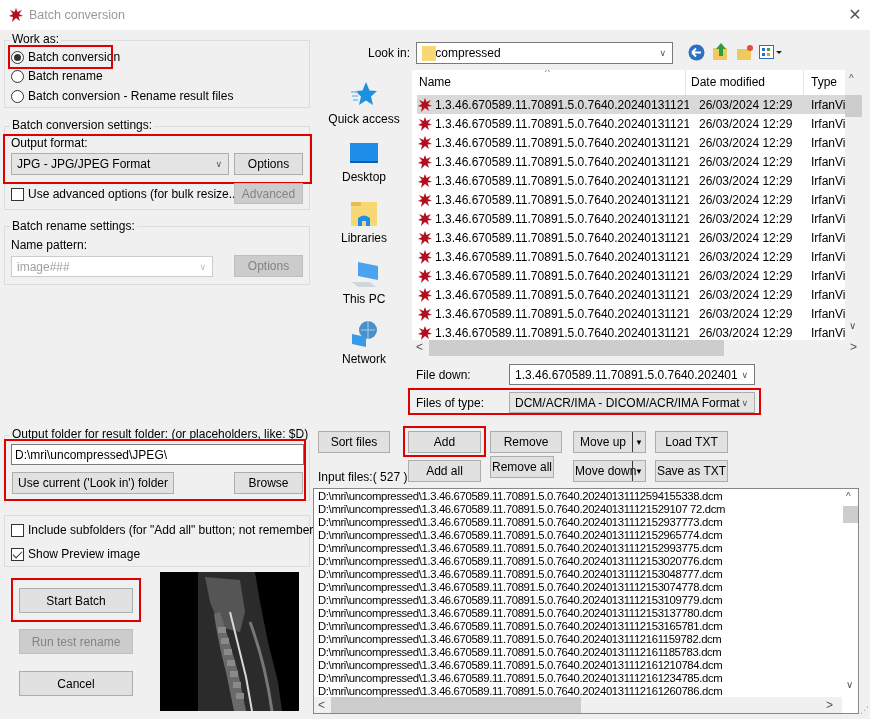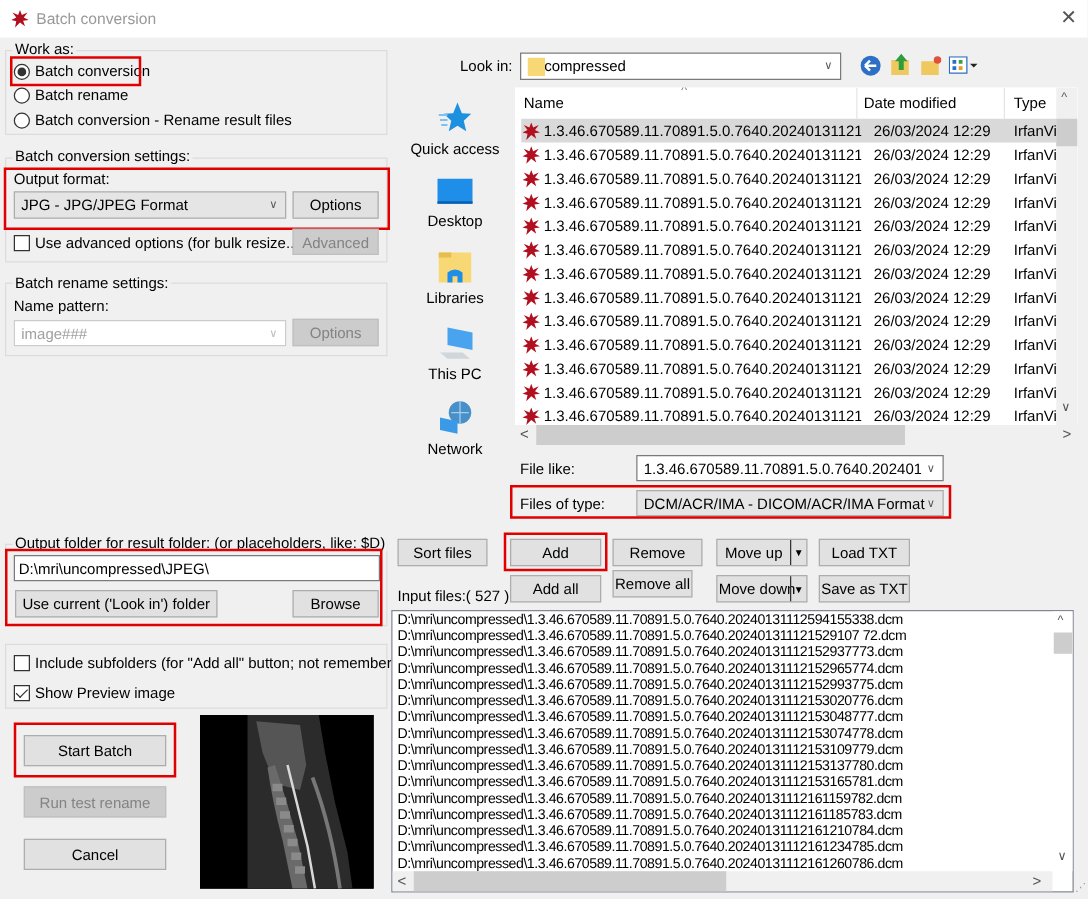--- a/index.html
+++ b/index.html
@@ -102,21 +102,21 @@
 <div class="redbox" style="left:3px;top:134px;width:309px;height:50px;"></div>
 <label class="chk" style="left:11px;top:187px;">
   <span class="box"></span>
   <span>Use advanced options (for bulk resize...)</span>
 </label>
 <div class="btn dis" style="left:234px;top:183px;width:69px;height:21px;">Advanced</div>
 
 <fieldset class="grp" style="left:4px;top:226px;width:306px;height:59px;"></fieldset>
 <span class="grp-legend" style="left:10px;top:219px;">Batch rename settings:</span>
 <span class="lbl" style="left:11px;top:238px;">Name pattern:</span>
-<div class="combo dis" style="left:11px;top:256px;width:218px;height:21px;">
+<div class="combo dis" style="left:11px;top:256px;width:202px;height:21px;">
   <span>image###</span>
   <span class="arr" style="color:#bbb;">∨</span>
 </div>
 <div class="btn dis" style="left:234px;top:255px;width:69px;height:22px;">Options</div>
 
 <fieldset class="grp" style="left:4px;top:435px;width:306px;height:66px;"></fieldset>
 <span class="grp-legend" style="left:10px;top:427px;">Output folder for result folder: (or placeholders, like: $D)</span>
 <div class="txt" style="left:11px;top:444px;width:293px;height:21px;">D:\mri\uncompressed\JPEG\</div>
 <div class="btn" style="left:12px;top:472px;width:162px;height:22px;">Use current ('Look in') folder</div>
 <div class="btn" style="left:234px;top:472px;width:69px;height:22px;">Browse</div>
@@ -345,21 +345,21 @@
     <span class="abs" style="left:4px;top:250px;font-size:10px;color:#555;">∨</span>
   </div>
   <div class="vscroll" style="left:0;top:270px;width:450px;height:0;"></div>
 </div>
 <div class="abs" style="left:412px;top:340px;width:450px;height:16px;background:#f0f0f0;">
   <span class="abs" style="left:4px;top:0;color:#555;">&lt;</span>
   <div class="thumb" style="left:17px;top:0;width:295px;height:16px;"></div>
   <span class="abs" style="left:438px;top:0;color:#555;">&gt;</span>
 </div>
 
-<span class="lbl" style="left:416px;top:368px;">File like:</span>
+<span class="lbl" style="left:416px;top:368px;">File down:</span>
 <div class="combo white" style="left:509px;top:364px;width:246px;height:21px;overflow:hidden;white-space:nowrap;">
   <span style="max-width:222px;overflow:hidden;display:inline-block;">1.3.46.670589.11.70891.5.0.7640.2024013112</span>
   <span class="arr" style="background:#fff;">∨</span>
 </div>
 <span class="lbl" style="left:416px;top:396px;">Files of type:</span>
 <div class="combo" style="left:509px;top:392px;width:246px;height:21px;">
   <span>DCM/ACR/IMA - DICOM/ACR/IMA Format</span>
   <span class="arr">∨</span>
 </div>
 <div class="redbox" style="left:408px;top:388px;width:353px;height:27px;"></div>

